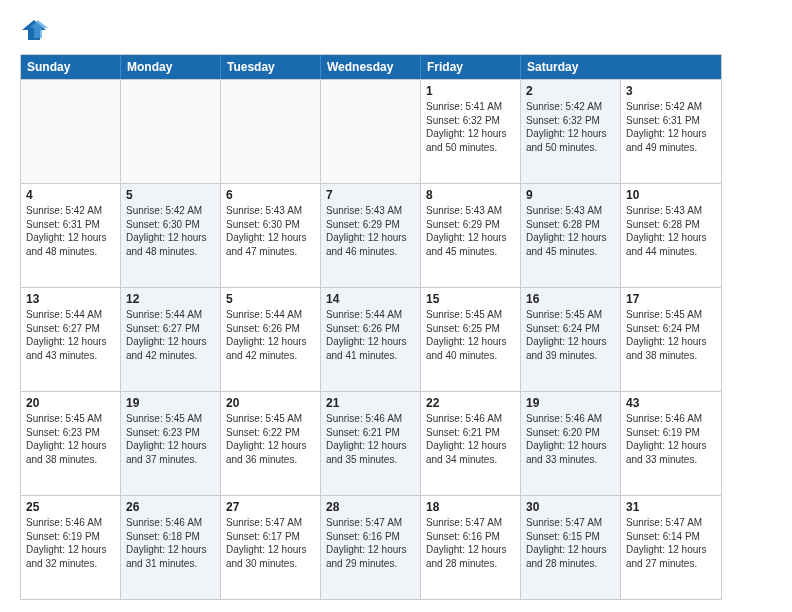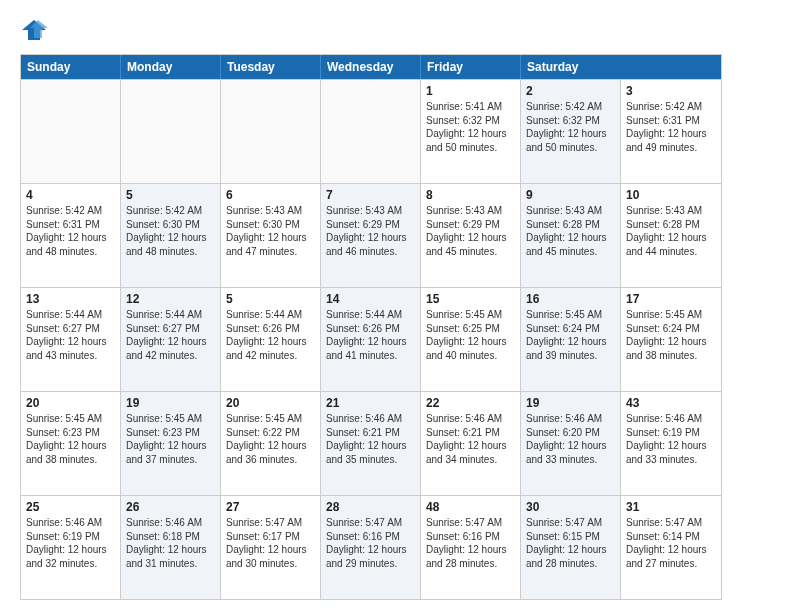--- a/index.html
+++ b/index.html
@@ -257,21 +257,21 @@
           </div>
           <div class="cal-cell">
             <div class="day-num">27</div>
             <div class="cell-text">Sunrise: 5:47 AM<br>Sunset: 6:17 PM<br>Daylight: 12 hours<br>and 30 minutes.</div>
           </div>
           <div class="cal-cell shaded">
             <div class="day-num">28</div>
             <div class="cell-text">Sunrise: 5:47 AM<br>Sunset: 6:16 PM<br>Daylight: 12 hours<br>and 29 minutes.</div>
           </div>
           <div class="cal-cell">
-            <div class="day-num">48</div>
+            <div class="day-num">18</div>
             <div class="cell-text">Sunrise: 5:47 AM<br>Sunset: 6:16 PM<br>Daylight: 12 hours<br>and 28 minutes.</div>
           </div>
           <div class="cal-cell shaded">
             <div class="day-num">30</div>
             <div class="cell-text">Sunrise: 5:47 AM<br>Sunset: 6:15 PM<br>Daylight: 12 hours<br>and 28 minutes.</div>
           </div>
           <div class="cal-cell">
             <div class="day-num">31</div>
             <div class="cell-text">Sunrise: 5:47 AM<br>Sunset: 6:14 PM<br>Daylight: 12 hours<br>and 27 minutes.</div>
           </div>

